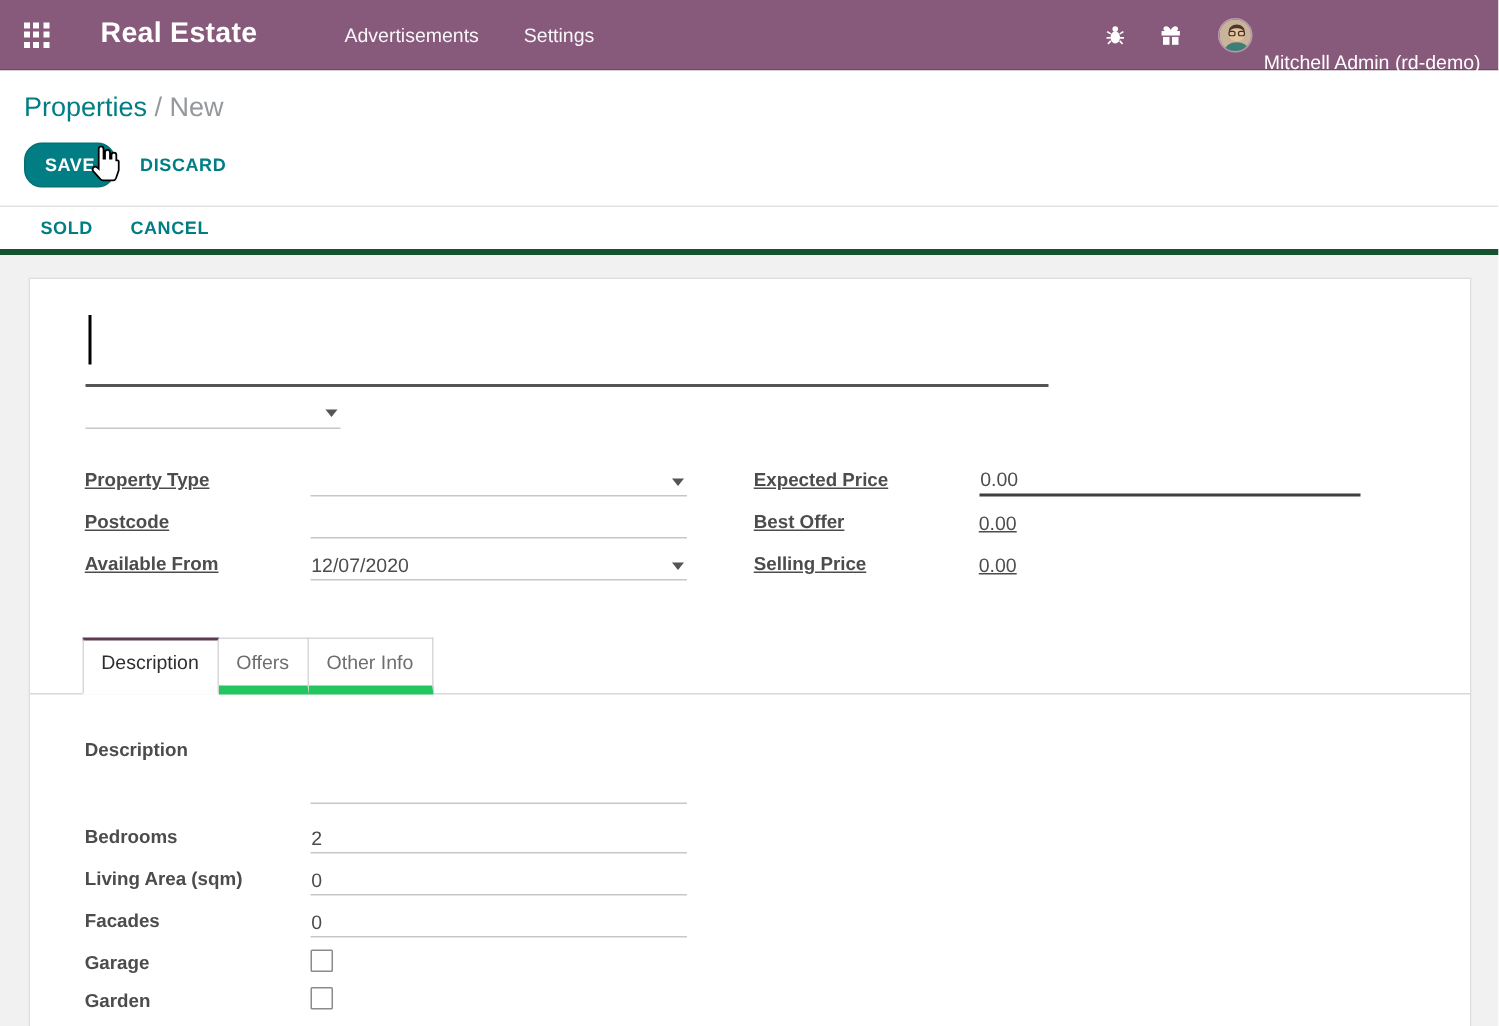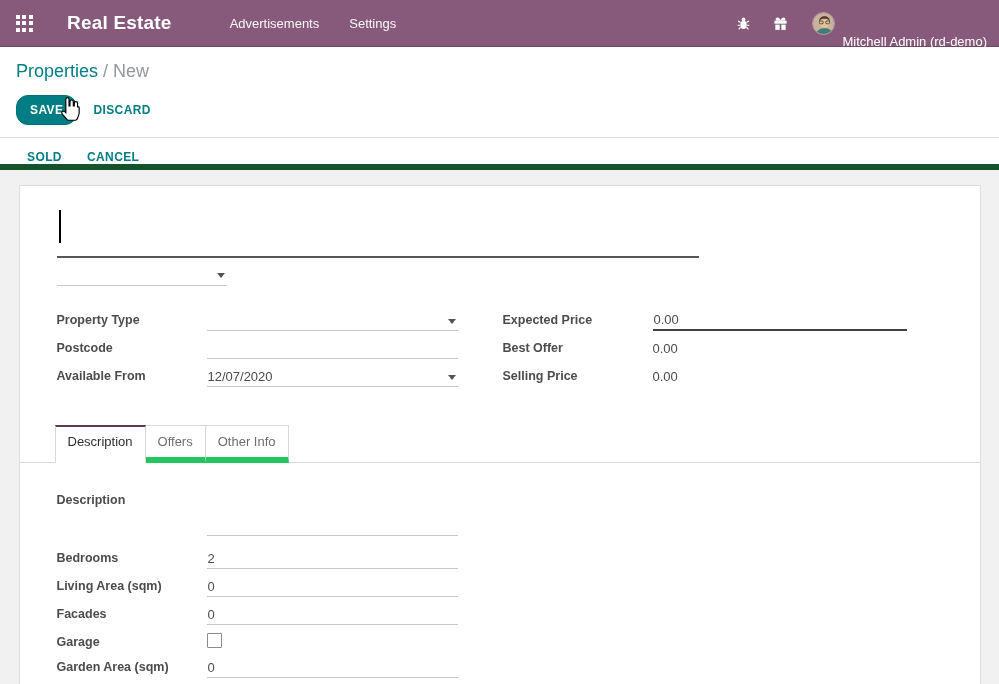--- a/index.html
+++ b/index.html
@@ -28,22 +28,22 @@
   .breadcrumb .bc-parent { color:#017e84; cursor:pointer; }
   .breadcrumb .bc-sep, .breadcrumb .bc-current { color:#94989c; }
   .cp-buttons { margin-top:13px; display:flex; align-items:center; }
   .btn-save { background:#017e84; color:#fff; border:1px solid #017077; font-size:12px;
     font-weight:bold; letter-spacing:.4px; padding:7px 13px; border-radius:12px; cursor:pointer;
     font-family:"Liberation Sans",sans-serif; }
   .btn-discard { background:none; border:none; color:#017e84; font-size:12px; font-weight:bold;
     letter-spacing:.4px; margin-left:16px; cursor:pointer; font-family:"Liberation Sans",sans-serif; }
 
   
-  .statusbar { height:33px; background:#fff; border-top:1px solid #e3e3e3; border-bottom:6px solid #14532d;
-    display:flex; align-items:flex-end; padding-left:27px; gap:25px; }
+  .statusbar { height:33px; background:#fff; border-top:1px solid #e3e3e3; border-bottom:4px solid #14532d;
+    display:flex; align-items:center; padding-left:27px; gap:25px; }
   .status-btn { background:none; border:none; color:#017e84; font-size:12px; font-weight:bold;
     letter-spacing:.4px; cursor:pointer; font-family:"Liberation Sans",sans-serif; }
 
   
   .form-bg { background:#f1f1f1; height:519px; padding-top:15px; }
   .sheet { width:962px; margin:0 auto; background:#fff; border:1px solid #dedede; height:540px; }
 
   .title-wrap { margin:16px 37px 0 37px; width:642px; border-bottom:2px solid #555; height:56px; position:relative; }
   .title-input { width:100%; height:52px; border:none; outline:none; font-size:26px; color:#222;
     font-family:"Liberation Sans",sans-serif; padding-left:2px; }
@@ -51,21 +51,21 @@
 
   .tag-field { margin:2px 37px 0 37px; width:170px; height:26px; border-bottom:1px solid #c7c7c7;
     position:relative; cursor:pointer; }
 
   .caret-down { position:absolute; right:2px; bottom:7px; width:0; height:0;
     border-left:4px solid transparent; border-right:4px solid transparent; border-top:5px solid #555; }
 
   .group { display:flex; margin:24px 37px 0 37px; }
   .col-left { width:401px; }
   .col-right { width:404px; margin-left:45px; }
-  .frow { display:flex; margin-bottom:7px; min-height:21px; }
+  .frow { display:flex; margin-bottom:7px; min-height:21px;text-decoration:underline; }
   .flabel { width:150px; font-size:12.5px; font-weight:bold; color:#4c4c4c; padding-top:3px; flex:none; }
   .finput { flex:1; position:relative; }
   .finput input { width:100%; height:21px; border:none; border-bottom:1px solid #c7c7c7; outline:none;
     font-size:13px; color:#4c4c4c; background:transparent; font-family:"Liberation Sans",sans-serif; padding:0 1px; }
   .finput.strong input { border-bottom:2px solid #3f3f3f; }
   .freadonly { font-size:13px; padding-top:3px; color:#4c4c4c; }
 
   
   .notebook { margin-top:30px; }
   .tabs { display:flex; padding-left:35px; border-bottom:1px solid #d8d8d8; }
@@ -239,20 +239,24 @@
         <div class="trow">
           <span class="flabel">Facades</span>
           <span class="finput">
             <input type="text" value="0" style="">
           </span>
         </div>
         <div class="trow checkrow">
           <span class="flabel">Garage</span>
           <span class="o-checkbox"></span>
         </div>
+        <div class="trow checkrow">
+          <span class="flabel">Garden</span>
+          <span class="o-checkbox"></span>
+        </div>
         <div class="trow">
           <span class="flabel">Garden Area (sqm)</span>
           <span class="finput">
             <input type="text" value="0" style="">
           </span>
         </div>
       </div>
     </div>
 
   </div>

